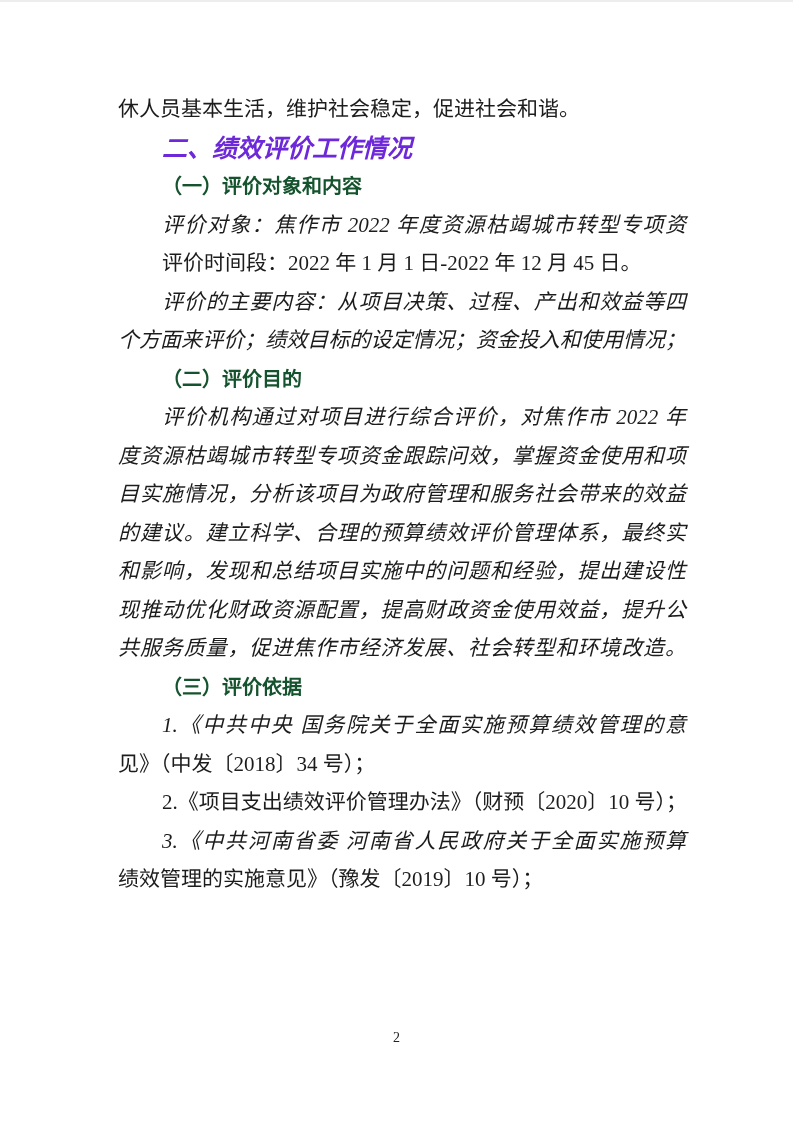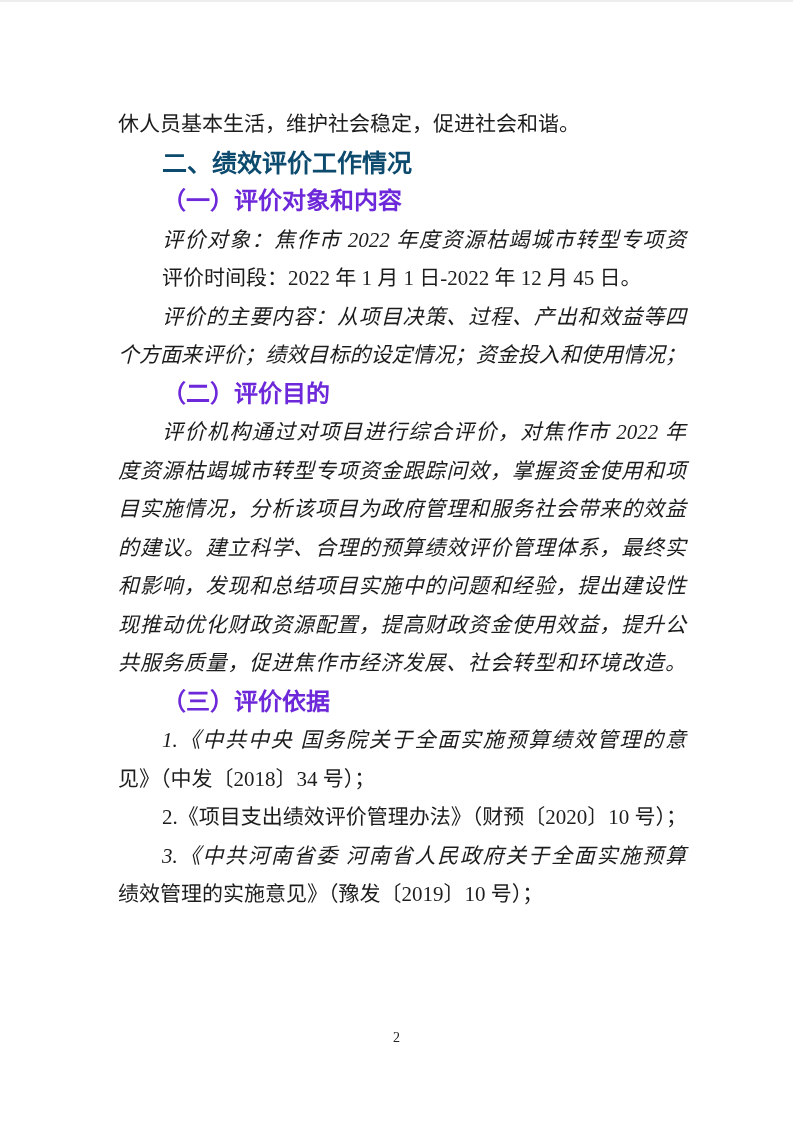--- a/index.html
+++ b/index.html
@@ -15,21 +15,21 @@
     background: #ffffff;
     overflow: hidden;
     box-sizing: border-box;
     border-top: 2px solid #ededed;
     color: #1c1c1c;
     font-family: "Liberation Serif", "DejaVu Serif", serif;
   }
   .content {
     position: absolute;
     left: 118px;
-    top: 103px;
+    top: 88px;
     width: 568px;
   }
   .line {
     height: 38.5px;
     line-height: 38.5px;
     font-size: 21px;
     white-space: nowrap;
     color: #1c1c1c;
   }
   .line.indent {
@@ -39,26 +39,27 @@
     white-space: normal;
     text-align: justify;
     text-align-last: justify;
     text-justify: inter-character;
     font-style: italic;
   }
   .line.h1 {
     font-family: "Liberation Sans", "DejaVu Sans", sans-serif;
     font-weight: bold;
     font-size: 25px;
-    color: #0c4a6e;
+    color: #6d28d9;
+    font-style: italic;
   }
   .line.h2 {
     font-weight: bold;
-    font-size: 24px;
-    color: #6d28d9;
+    font-size: 20px;
+    color: #14532d;
   }
   .page-number {
     position: absolute;
     top: 1026px;
     left: 0;
     width: 100%;
     height: 20px;
     line-height: 20px;
     text-align: center;
     font-size: 14px;

